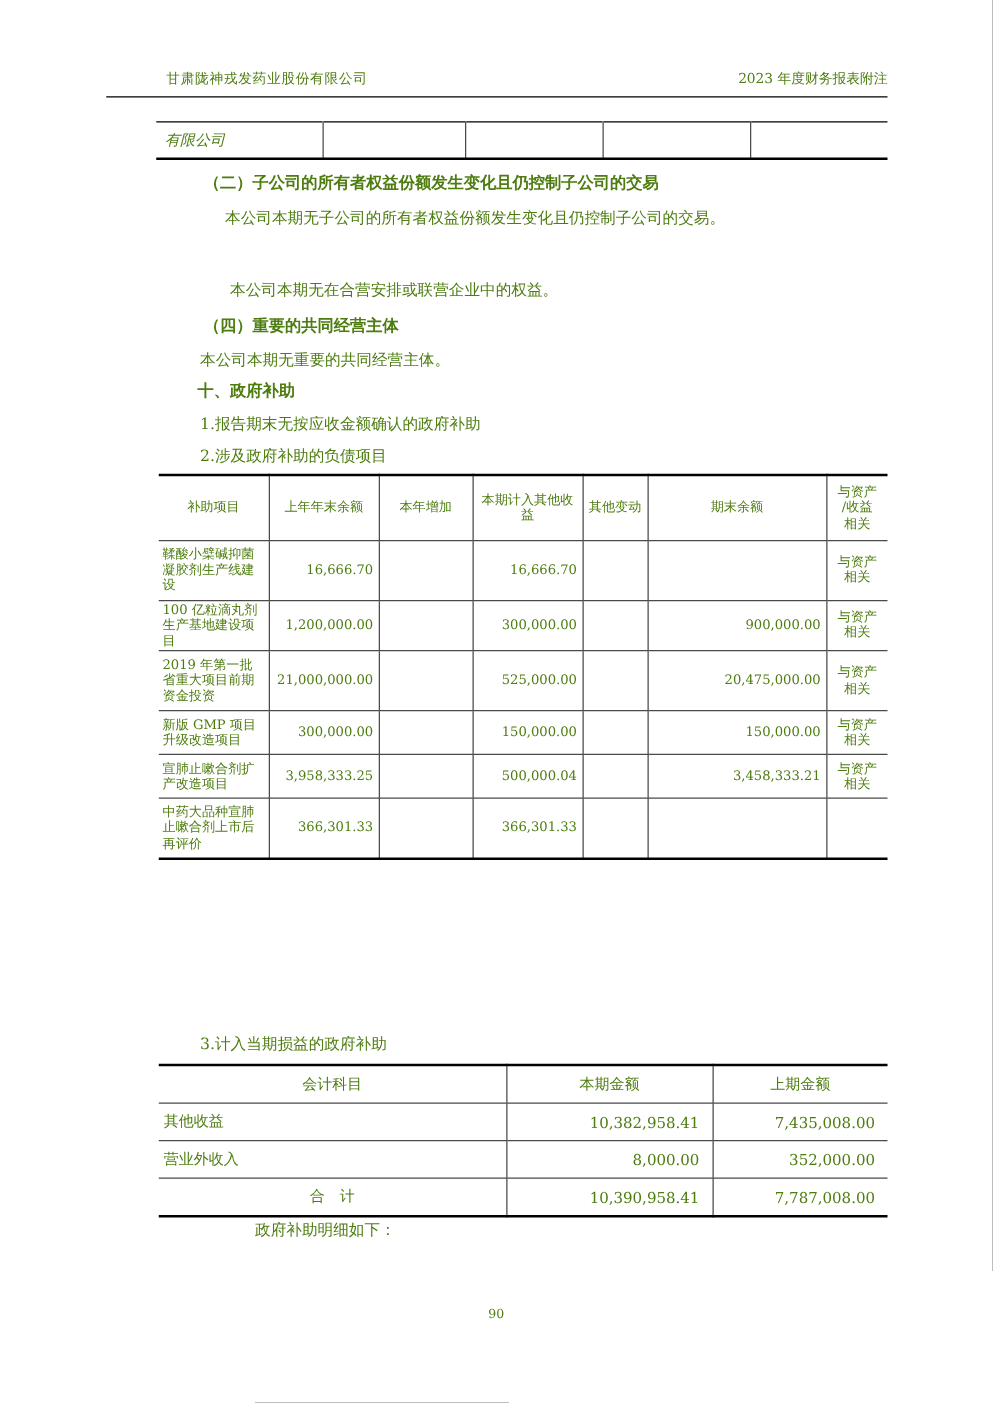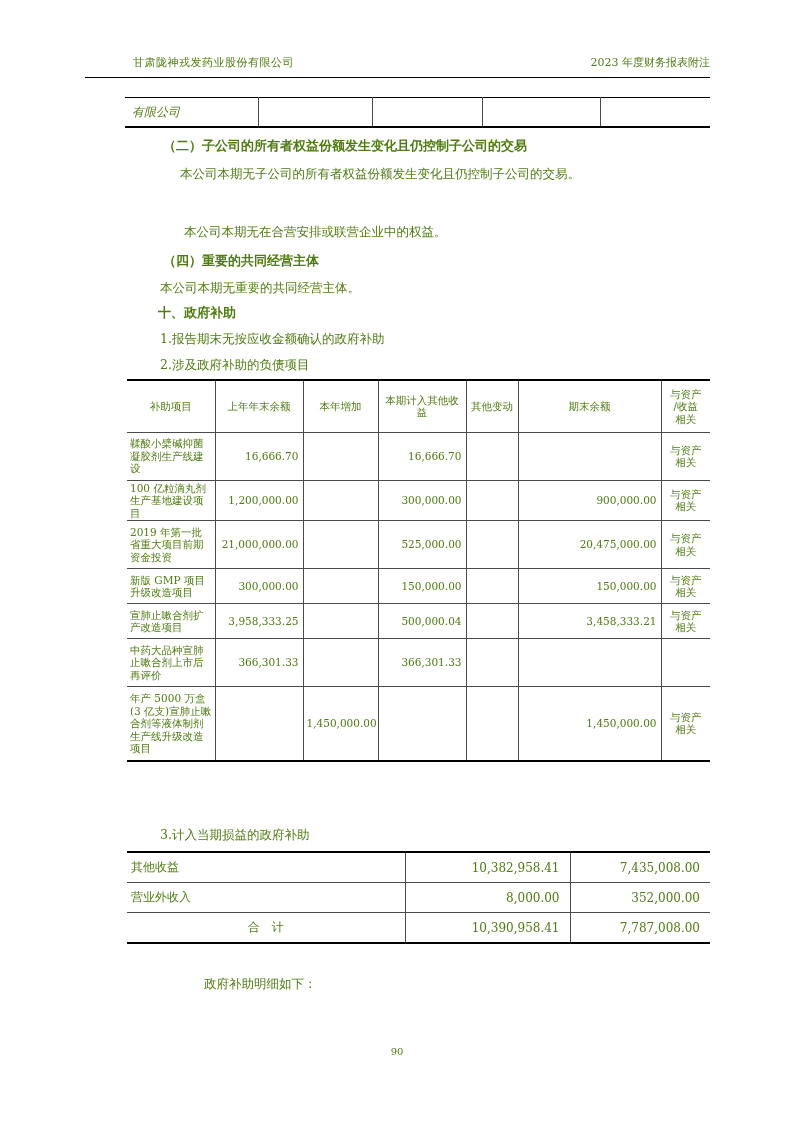--- a/index.html
+++ b/index.html
@@ -217,42 +217,37 @@
     </tr>
     <tr class="rh3">
       <td class="proj">中药大品种宣肺止嗽合剂上市后再评价</td>
       <td class="num">366,301.33</td>
       <td class="num"></td>
       <td class="num">366,301.33</td>
       <td class="num"></td>
       <td class="num"></td>
       <td class="rel"></td>
     </tr>
-    <tr class="rh6">
-      <td class="proj">年产 5000 万盒(3 亿支)宣肺止嗽合剂等液体制剂生产线升级改造项目</td>
-      <td class="num"></td>
-      <td class="num">1,450,000.00</td>
-      <td class="num"></td>
-      <td class="num"></td>
-      <td class="num">1,450,000.00</td>
-      <td class="rel">与资产
-相关</td>
-    </tr>
   </tbody>
     </table>
 
   <div class="abs num-item y-i3">3.计入当期损益的政府补助</div>
 
   <table class="abs t2">
     <colgroup>
         <col style="width:278px">
         <col style="width:165px">
         <col style="width:140px">
       </colgroup>
     <tbody>
+        <tr>
+      <th>会计科目</th>
+      <th>本期金额</th>
+      <th>上期金额</th>
+    </tr>
     <tr>
       <td class="acct">其他收益</td>
       <td class="num">10,382,958.41</td>
       <td class="num">7,435,008.00</td>
     </tr>
     <tr>
       <td class="acct">营业外收入</td>
       <td class="num">8,000.00</td>
       <td class="num">352,000.00</td>
     </tr>

